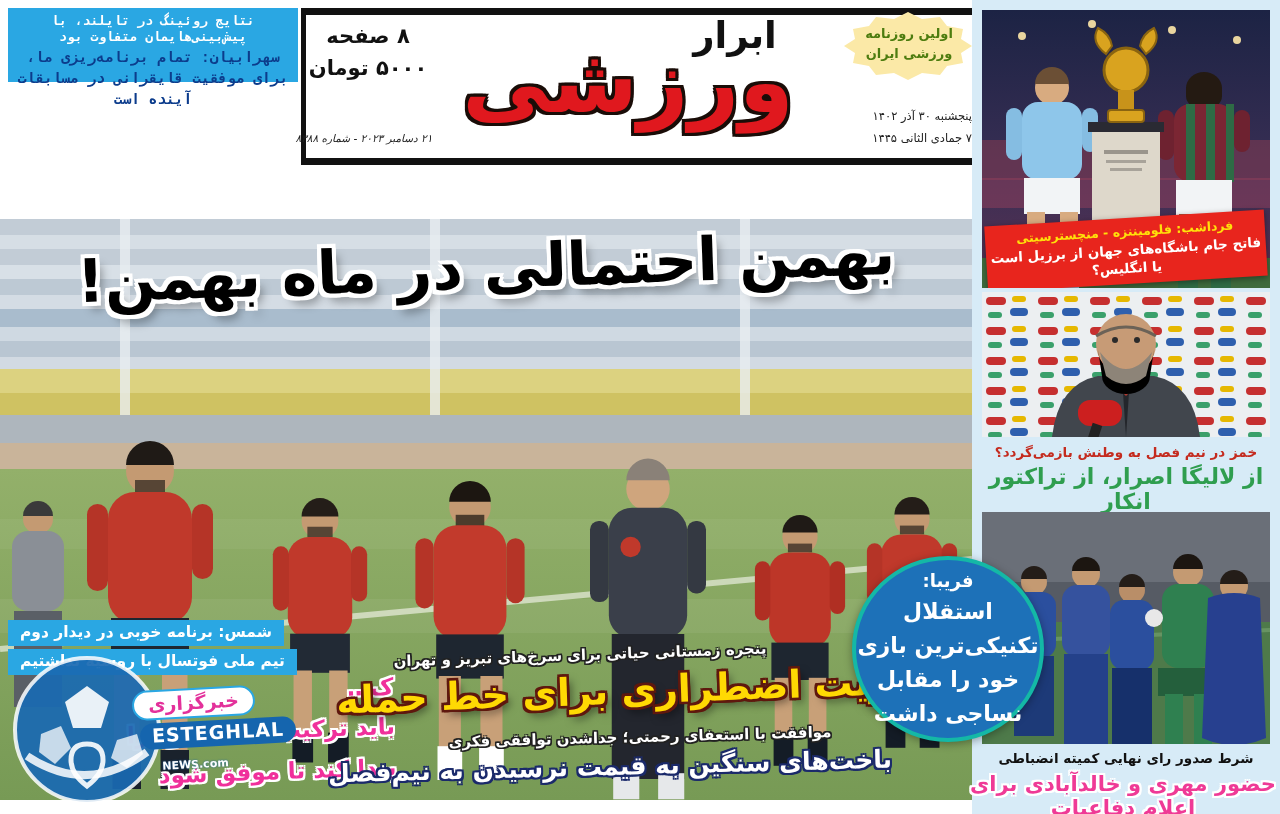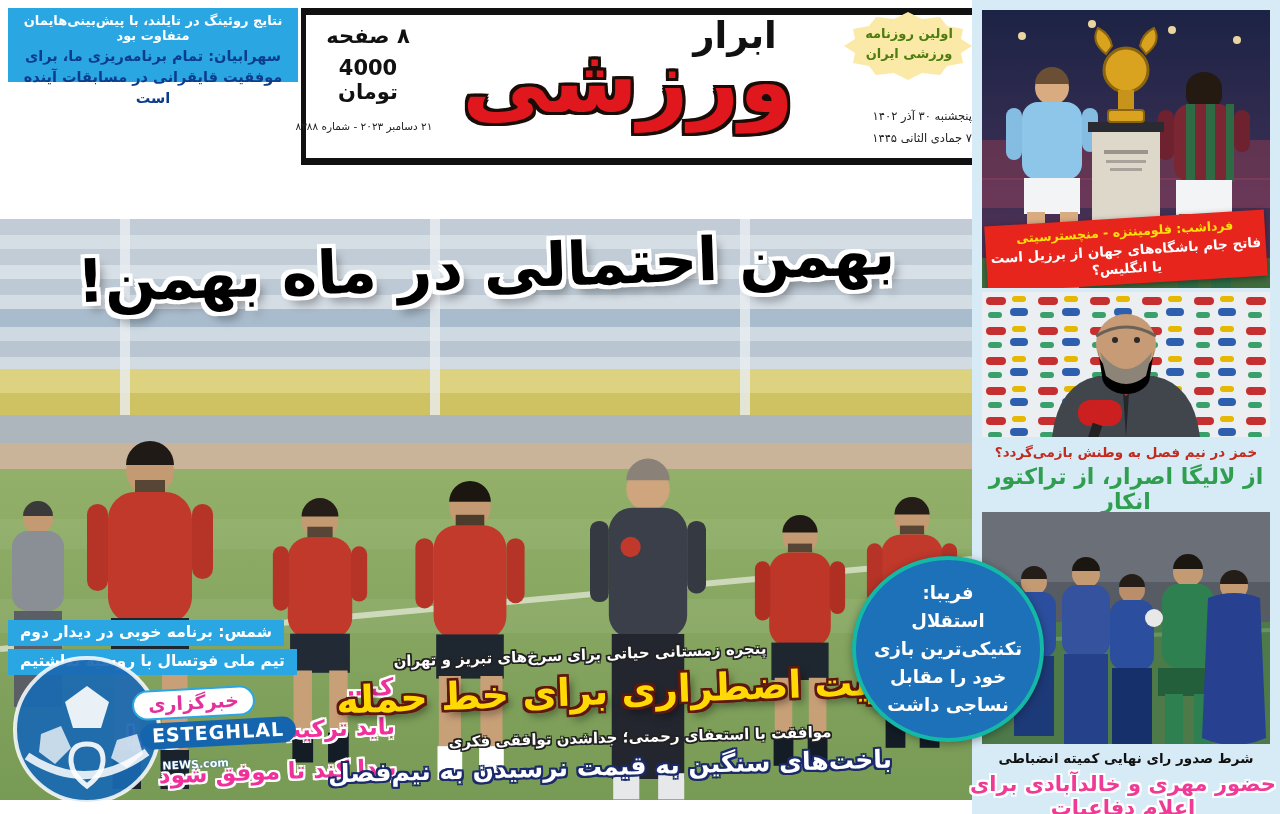--- a/index.html
+++ b/index.html
@@ -2,21 +2,21 @@
 <html dir="rtl" lang="fa"><head>
 <meta charset="utf-8">
 <style>
   * { box-sizing: border-box; margin: 0; padding: 0; }
   html,body { width:1280px; height:814px; }
   body { font-family:"DejaVu Sans", sans-serif; background:#fff; overflow:hidden; }
   #page { position:relative; width:1280px; height:814px; background:#fff; overflow:hidden; }
   .abs { position:absolute; }
 
   
-  .box-blue { background:#2aa7e3; color:#fff; padding:5px 8px 13px; }
+  .box-blue { background:#2aa7e3; color:#fff; padding:5px 8px 13px;font-family:Liberation Mono, monospace; }
   .box-blue .l1 { font-size:13px; font-weight:bold; text-align:center; }
   .box-blue .l2 { font-size:14.5px; font-weight:bold; color:#0c3c8c; text-align:center; line-height:1.45; margin-top:3px; }
   .box-red { background:#e8392a; color:#fff; padding:5px 8px 6px; }
   .box-red .l1 { font-size:12.5px; font-weight:bold; color:#ffe60a; text-align:center; line-height:1.35; }
   .box-red .l2 { font-size:15px; font-weight:bold; color:#fff; text-align:center; line-height:1.4; margin-top:3px; }
 
   .rule { background:#111; }
 
   .pages { font-size:21px; font-weight:bold; color:#111; text-align:center; }
   .issue { font-size:10.5px; color:#222; text-align:center; }
@@ -62,21 +62,21 @@
       box-shadow:0 2px 6px rgba(0,0,0,.4); }
   .banner-red .y { color:#ffe10a; font-size:12.5px; font-weight:bold; line-height:1.4; }
   .banner-red .w { color:#fff; font-size:13.5px; font-weight:bold; line-height:1.4; }
 
   .coach-kicker { color:#c42b1f; font-size:13.5px; font-weight:bold; text-align:center; }
   .coach-headline { color:#2f9e4f; font-size:22px; font-weight:900; text-align:center; }
 
   .circle-badge { background:#1d71b8; border:4px solid #14b8a6; border-radius:50%;
       display:flex; flex-direction:column; justify-content:center; align-items:center;
       box-shadow:0 2px 8px rgba(0,0,0,.35); }
-  .circle-badge div { color:#fff; font-weight:900; font-size:18px; line-height:1.55; text-align:center; }
+  .circle-badge div { color:#fff; font-weight:900; font-size:22px; line-height:1.55; text-align:center; }
   .circle-badge .first { font-size:18px; }
 
   .est-kicker { color:#111; font-size:13.5px; font-weight:bold; text-align:center; }
   .est-headline { color:#ef3a96; font-size:21px; font-weight:900; text-align:center;
       text-shadow:-2px 0 0 #fff, 2px 0 0 #fff, 0 -2px 0 #fff, 0 2px 0 #fff,
                   -2px -2px 0 #fff, 2px 2px 0 #fff, -2px 2px 0 #fff, 2px -2px 0 #fff; }
 
   .wm-pill-fa { background:#fff; color:#e3319b; font-weight:900; font-size:19px; padding:1px 14px 3px;
       border-radius:15px; transform:rotate(-3deg); border:2px solid #2aa7e3; white-space:nowrap; }
   .wm-pill-en { background:#1565ae; color:#fff; font-weight:900; font-size:19px; padding:1px 12px 3px;
@@ -94,22 +94,22 @@
     <div class="l1">نتایج روئینگ در تایلند، با پیش‌بینی‌هایمان متفاوت بود</div>
     <div class="l2">سهرابیان: تمام برنامه‌ریزی ما، برای موفقیت قایقرانی در مسابقات آینده است</div>
   </div>
 
 
   <div class="abs rule" style="left:301px; top:8px; width:5px; height:157px;"></div>
   <div class="abs rule" style="left:306px; top:8px; width:666px; height:7px;"></div>
   <div class="abs rule" style="left:306px; top:158px; width:666px; height:7px;"></div>
 
   <div class="abs pages" style="left:306px; top:24px; width:124px;">۸ صفحه</div>
-  <div class="abs pages" style="left:306px; top:56px; width:124px;">4000 تومان</div>
-  <div class="abs issue" style="left:288px; top:120px; width:152px;">۲۱ دسامبر ۲۰۲۳ - شماره ۸۳۸۸</div>
+  <div class="abs pages" style="left:306px; top:56px; width:124px;">۵۰۰۰ تومان</div>
+  <div class="abs issue" style="left:288px; top:132px; width:152px;font-style:italic;">۲۱ دسامبر ۲۰۲۳ - شماره ۸۳۸۸</div>
 
   <div class="abs masthead-top" style="left:650px; top:14px; width:170px;">ابرار</div>
   <div class="abs masthead-main" style="left:428px; top:40px; width:400px;">ورزشی</div>
 
   <svg class="abs" style="left:843px; top:10px;" width="132" height="74" viewBox="0 0 132 74">
     <polygon fill="#fbe9a7" points="129,36 118,43 120,53 104,56 97,65 79,63 65,70 51,63 33,65 26,56 10,53 12,43 1,36 12,29 10,19 26,16 33,7 51,9 65,2 79,9 97,7 104,16 120,19 118,29"></polygon>
   </svg>
   <div class="abs badge-text" style="left:848px; top:24px; width:122px;">
     <div>اولین روزنامه</div>
     <div>ورزشی ایران</div>

